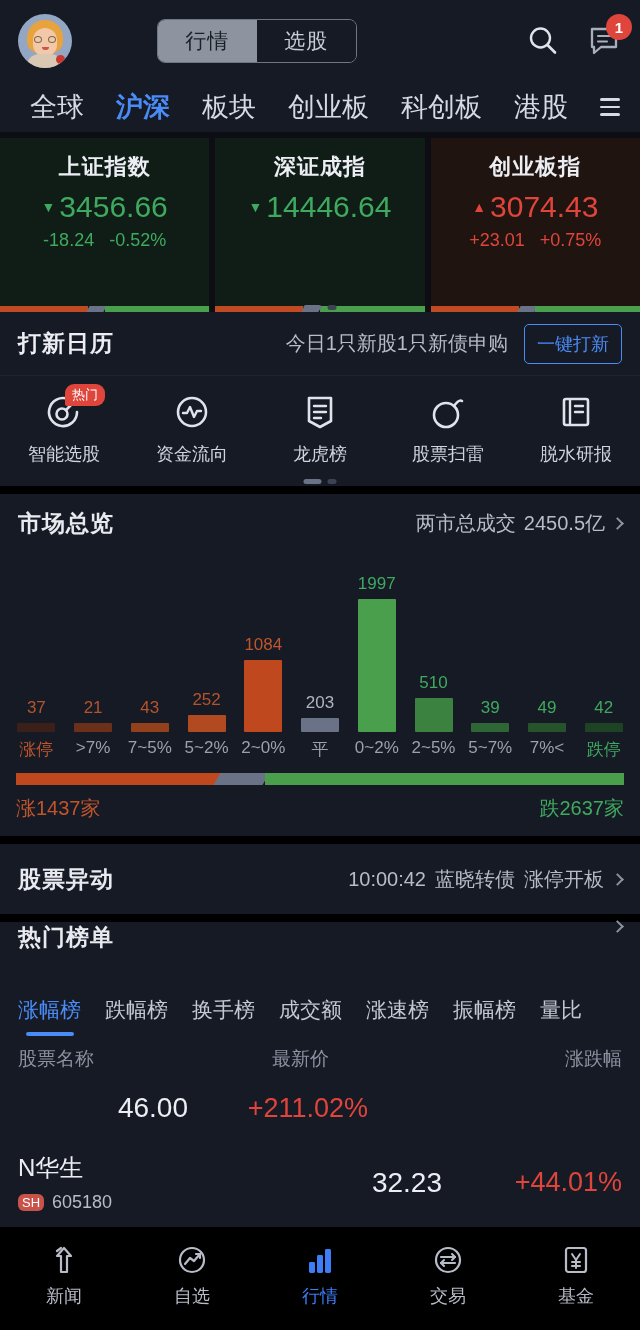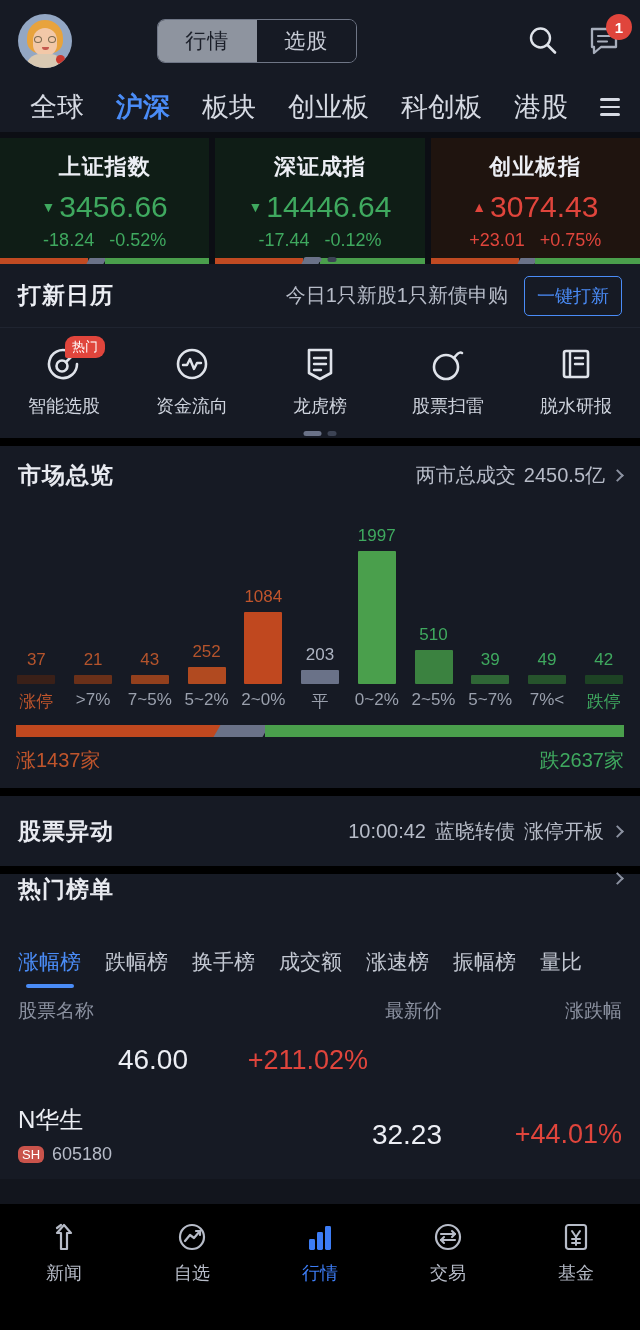--- a/index.html
+++ b/index.html
@@ -39,21 +39,21 @@
   
   .catnav { height:50px; display:flex; align-items:center; padding:0 14px; gap:0; background:#161a24; flex:none; }
   .cat { font-size:27px; color:#d6dae3; padding:0 16px; position:relative; white-space:nowrap; }
   .cat.active { color:#4a8cf7; font-weight:bold; }
   .cat.active::after { content:""; position:absolute; left:50%; transform:translateX(-50%);
                        bottom:-12px; width:36px; height:4px; border-radius:2px; background:#4a8cf7; }
   .ham { margin-left:auto; width:26px; display:flex; flex-direction:column; gap:5px; padding-right:6px; }
   .ham span { height:2.5px; background:#d6dae3; border-radius:2px; }
 
   
-  .cards { display:flex; gap:6px; padding:6px 0 0 0; background:#0c0e14; flex:none; position:relative; height:132px; }
+  .cards { display:flex; gap:6px; padding:6px 0 0 0; background:#0c0e14; flex:none; position:relative; height:180px; }
   .card { flex:1; position:relative; padding:14px 0 0 0; text-align:center; }
   .card.down { background:#0f1d16; }
   .card.up   { background:#1f140f; }
   .c-name { font-size:22px; color:#eceef4; font-weight:bold; letter-spacing:1px; }
   .c-val { font-size:30px; margin-top:8px; display:flex; align-items:center; justify-content:center; gap:4px; }
   .c-val .ar { font-size:14px; }
   .c-sub { font-size:18px; margin-top:6px; }
   .green { color:#3fa95f; } .red { color:#e0453c; }
   .c-spark { position:absolute; left:0; right:0; bottom:0; height:6px; }
   .c-spark .s1 { position:absolute; left:0; width:42%; height:6px; background:#c04a22; }
@@ -109,21 +109,21 @@
 
   
   .hl-head { height:62px; display:flex; align-items:flex-start; padding:0 18px; }
   .hl-t { font-size:23px; font-weight:bold; letter-spacing:1px; }
   .hl-tabs { display:flex; align-items:center; padding:0 18px; height:52px; gap:24px; overflow:hidden; }
   .hl-tab { font-size:21px; color:#c3c8d2; position:relative; white-space:nowrap; }
   .hl-tab.active { color:#4a8cf7; }
   .hl-tab.active::after { content:""; position:absolute; left:50%; transform:translateX(-50%);
                           bottom:-12px; width:48px; height:4px; border-radius:2px; background:#4a8cf7; }
   .th { display:flex; padding:10px 18px 6px 18px; font-size:19px; color:#8b91a0; }
-  .th .c1 { flex:1; } .th .c2 { width:170px; text-align:right; } .th .c3 { width:180px; text-align:right; }
+  .th .c1 { flex:1; } .th .c2 { width:170px; text-align:left; } .th .c3 { width:180px; text-align:right; }
   .row { display:flex; align-items:center; padding:14px 18px; }
   .r-name { flex:1; }
   .r-nm { font-size:24px; color:#eceef4; }
   .r-code { margin-top:8px; font-size:18px; color:#b7bcc8; display:flex; align-items:center; gap:8px; }
   .tag { font-size:13px; color:#fff; border-radius:3px; padding:2px 4px; line-height:1; }
   .tag.cy { background:#c9534b; } .tag.sh { background:#c9534b;border-radius:6px; }
   .r-price { width:170px; text-align:right; font-size:28px; color:#eceef4; }
   .r-chg { width:180px; text-align:right; font-size:27px; color:#e0453c; }
 
   
@@ -206,24 +206,20 @@
           <div class="s1"></div>
           <div class="s2"></div>
           <div class="s3"></div>
         </div>
     </div>
     <div class="card down">
       <div class="c-name">深证成指</div>
       <div class="c-val green">
         <span class="ar">▼</span>
         <span>14446.64</span>
-      </div>
-      <div class="c-sub green">
-        <span>-17.44</span>&nbsp;&nbsp;
-        <span>-0.12%</span>
       </div>
       <div class="c-spark">
           <div class="s1"></div>
           <div class="s2"></div>
           <div class="s3"></div>
         </div>
     </div>
     <div class="card up">
       <div class="c-name">创业板指</div>
       <div class="c-val red">

